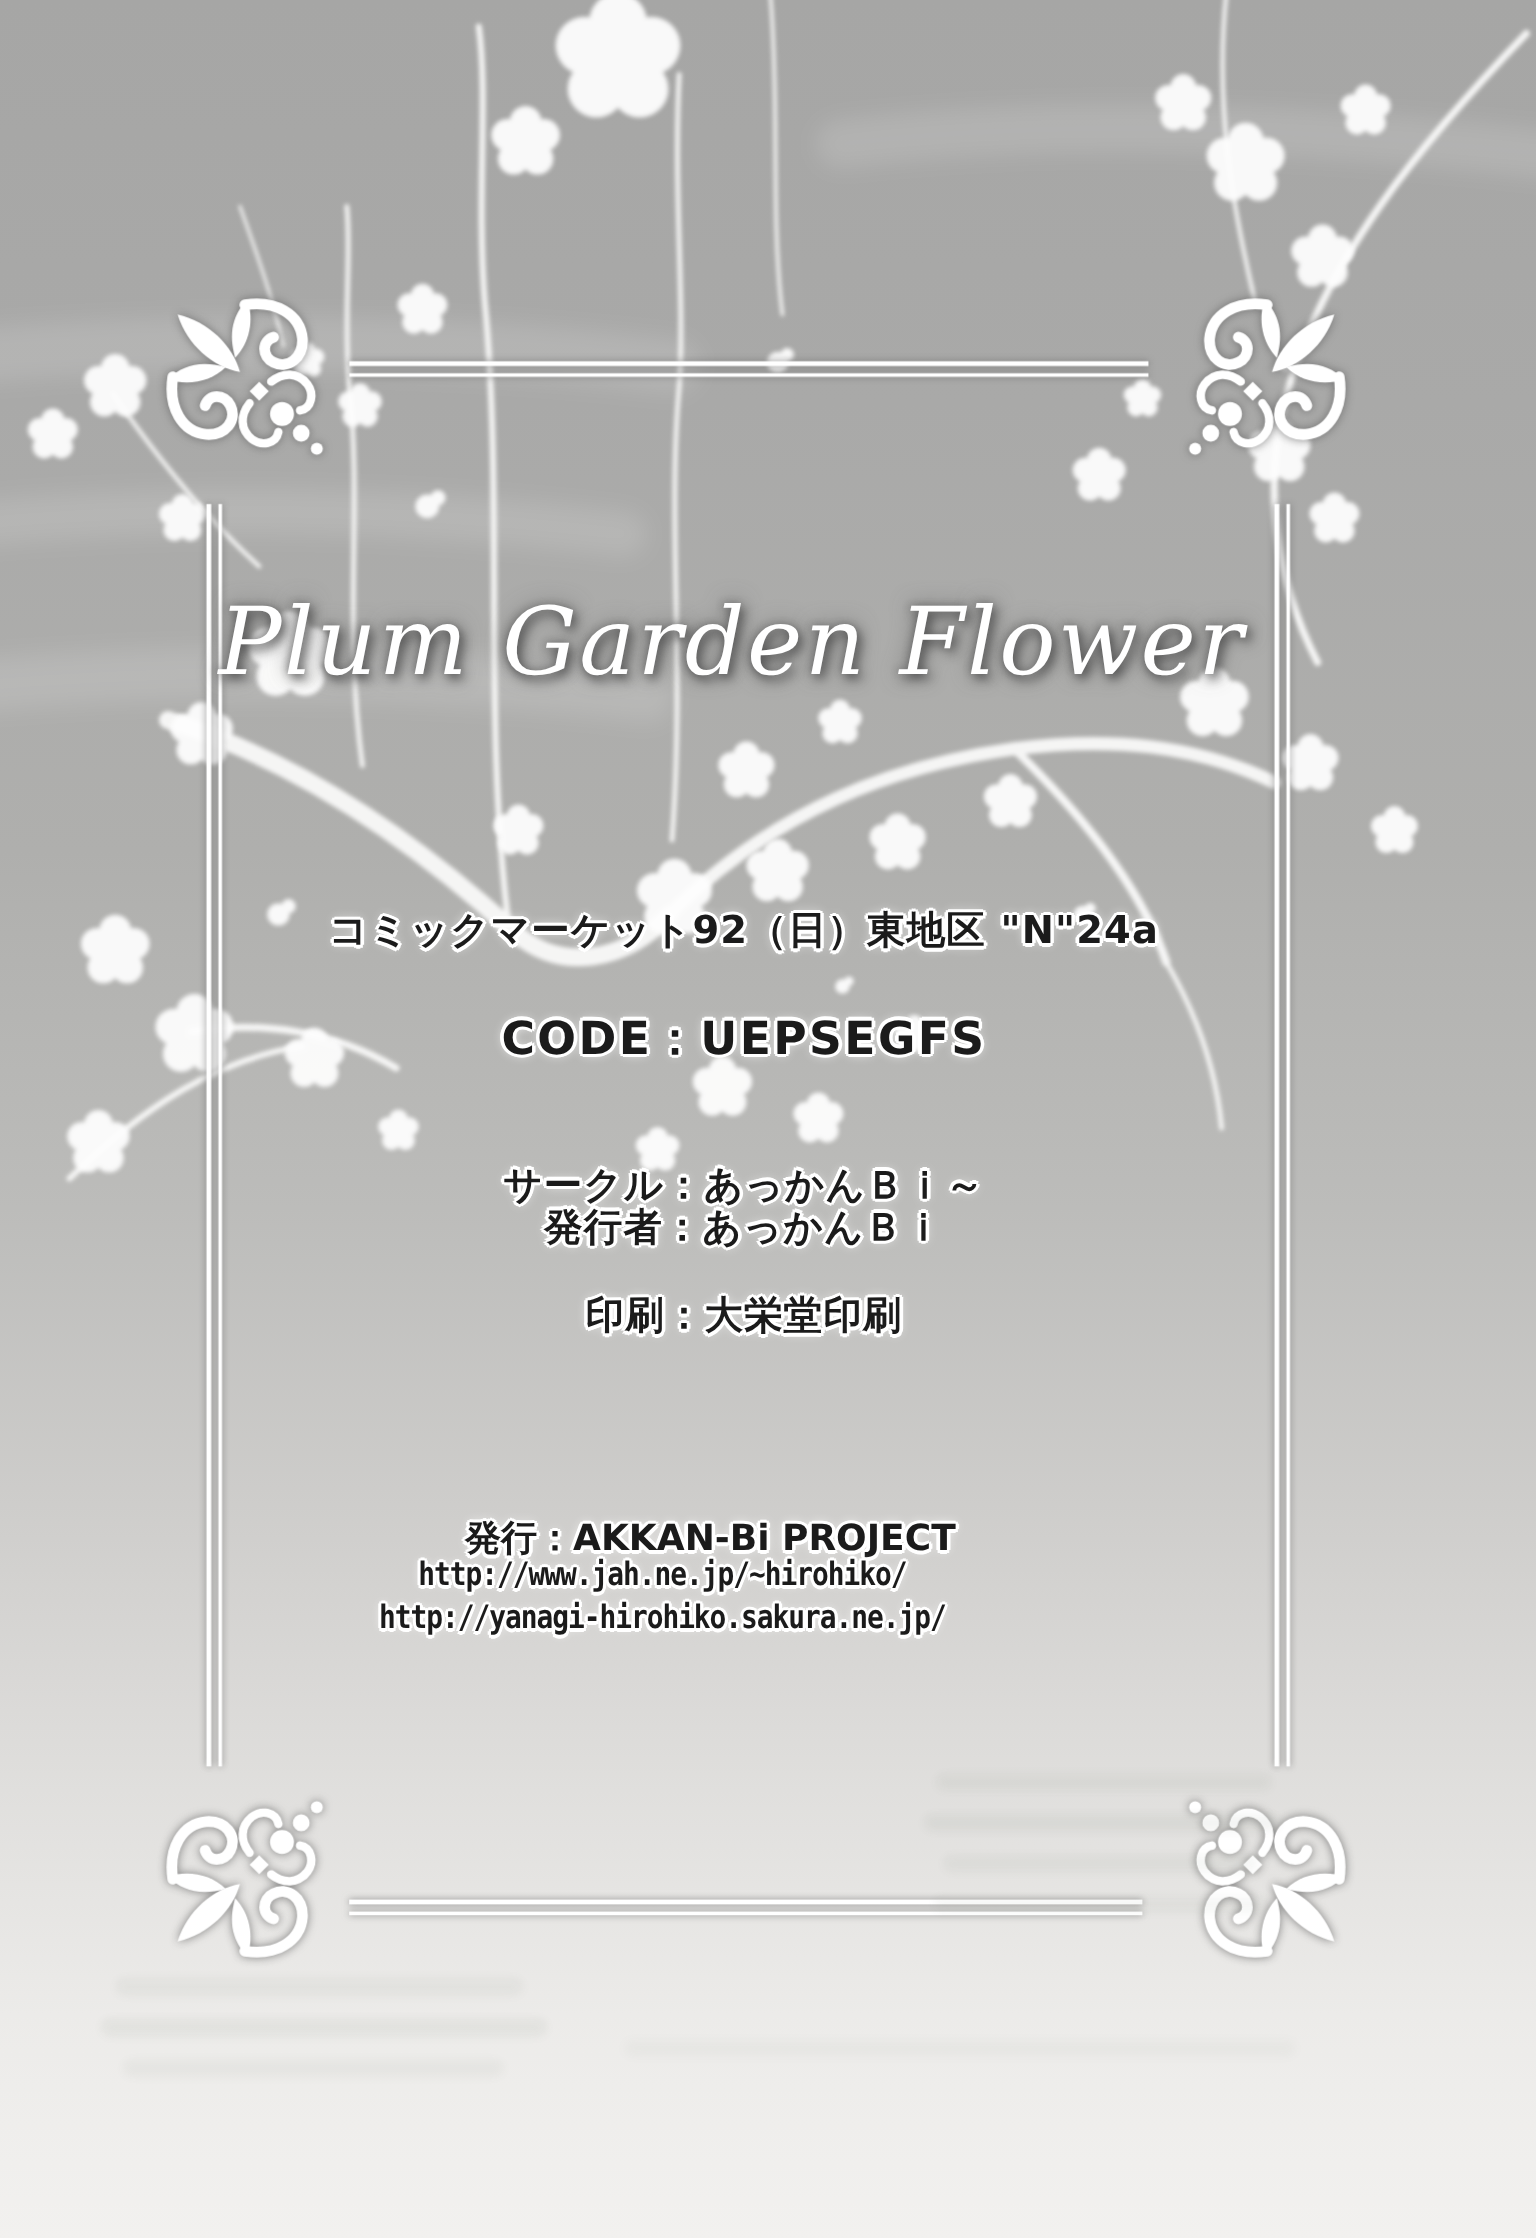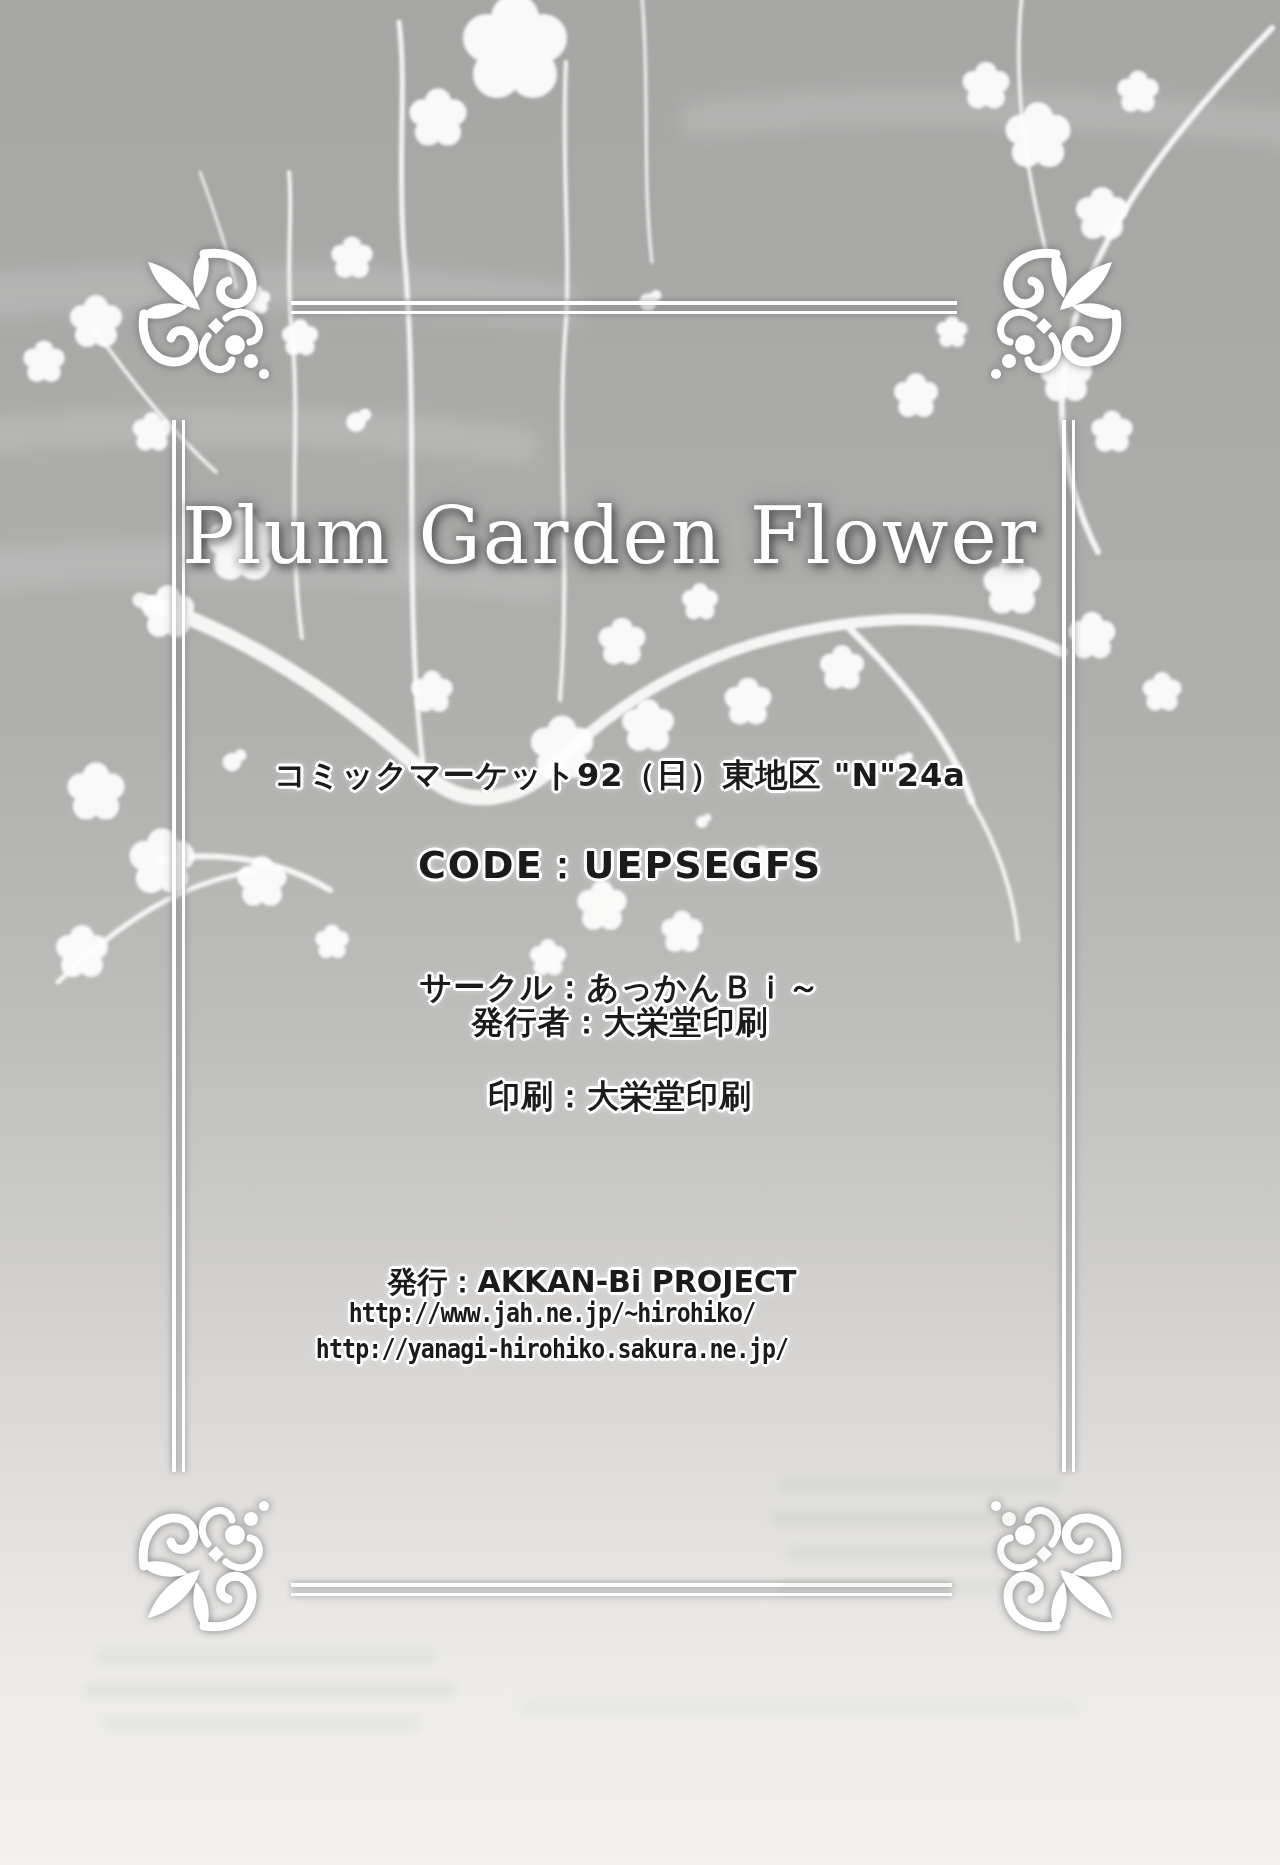--- a/index.html
+++ b/index.html
@@ -29,21 +29,21 @@
   }
   .corner svg{width:100%;height:100%;display:block;}
   .corner.tr{transform:scaleX(-1);}
   .corner.bl{transform:scaleY(-1);}
   .corner.br{transform:scale(-1,-1);}
   
   .title{
     position:absolute;left:140px;top:492px;width:940px;
     text-align:center;
     font-family:"DejaVu Serif", serif;
-    font-weight:normal;
+    font-style:italic;font-weight:normal;
     font-size:78px;line-height:1.15;letter-spacing:2px;
     color:#ffffff;margin:0;
     text-shadow:3px 4px 9px rgba(72,72,72,.9), 0 0 18px rgba(95,95,95,.75), -2px -1px 6px rgba(110,110,110,.5);
   }
   
   .line{
     position:absolute;left:0;width:1240px;text-align:center;
     font-weight:bold;color:#1b1b1b;letter-spacing:1px;
     text-shadow:
       -2px -2px 0 #fff, 2px -2px 0 #fff, -2px 2px 0 #fff, 2px 2px 0 #fff,
@@ -244,21 +244,21 @@
         <path d="M 70 88 C 62 98 62 110 72 118 C 80 124 92 122 94 112" stroke-width="7"></path>
       </g>
     </svg>
   </div>
 
   <h1 class="title">Plum Garden Flower</h1>
 
   <div class="line l-event">コミックマーケット92（日）東地区 "N"24a</div>
   <div class="line l-code">CODE：UEPSEGFS</div>
   <div class="line l-circle">サークル：あっかんＢｉ～</div>
-  <div class="line l-author">発行者：大栄堂印刷</div>
+  <div class="line l-author">発行者：あっかんＢｉ</div>
   <div class="line l-printer">印刷：大栄堂印刷</div>
 
   <div class="block-pub">
     <div class="line l-publisher">発行：AKKAN-Bi PROJECT</div>
     <div class="line l-url1">http://www.jah.ne.jp/~hirohiko/</div>
     <div class="line l-url2">http://yanagi-hirohiko.sakura.ne.jp/</div>
   </div>
 
   <div class="smudge" style="left:780px;top:1478px;width:280px;height:14px;opacity:.06;"></div>
   <div class="smudge" style="left:770px;top:1512px;width:296px;height:14px;opacity:.07;"></div>

